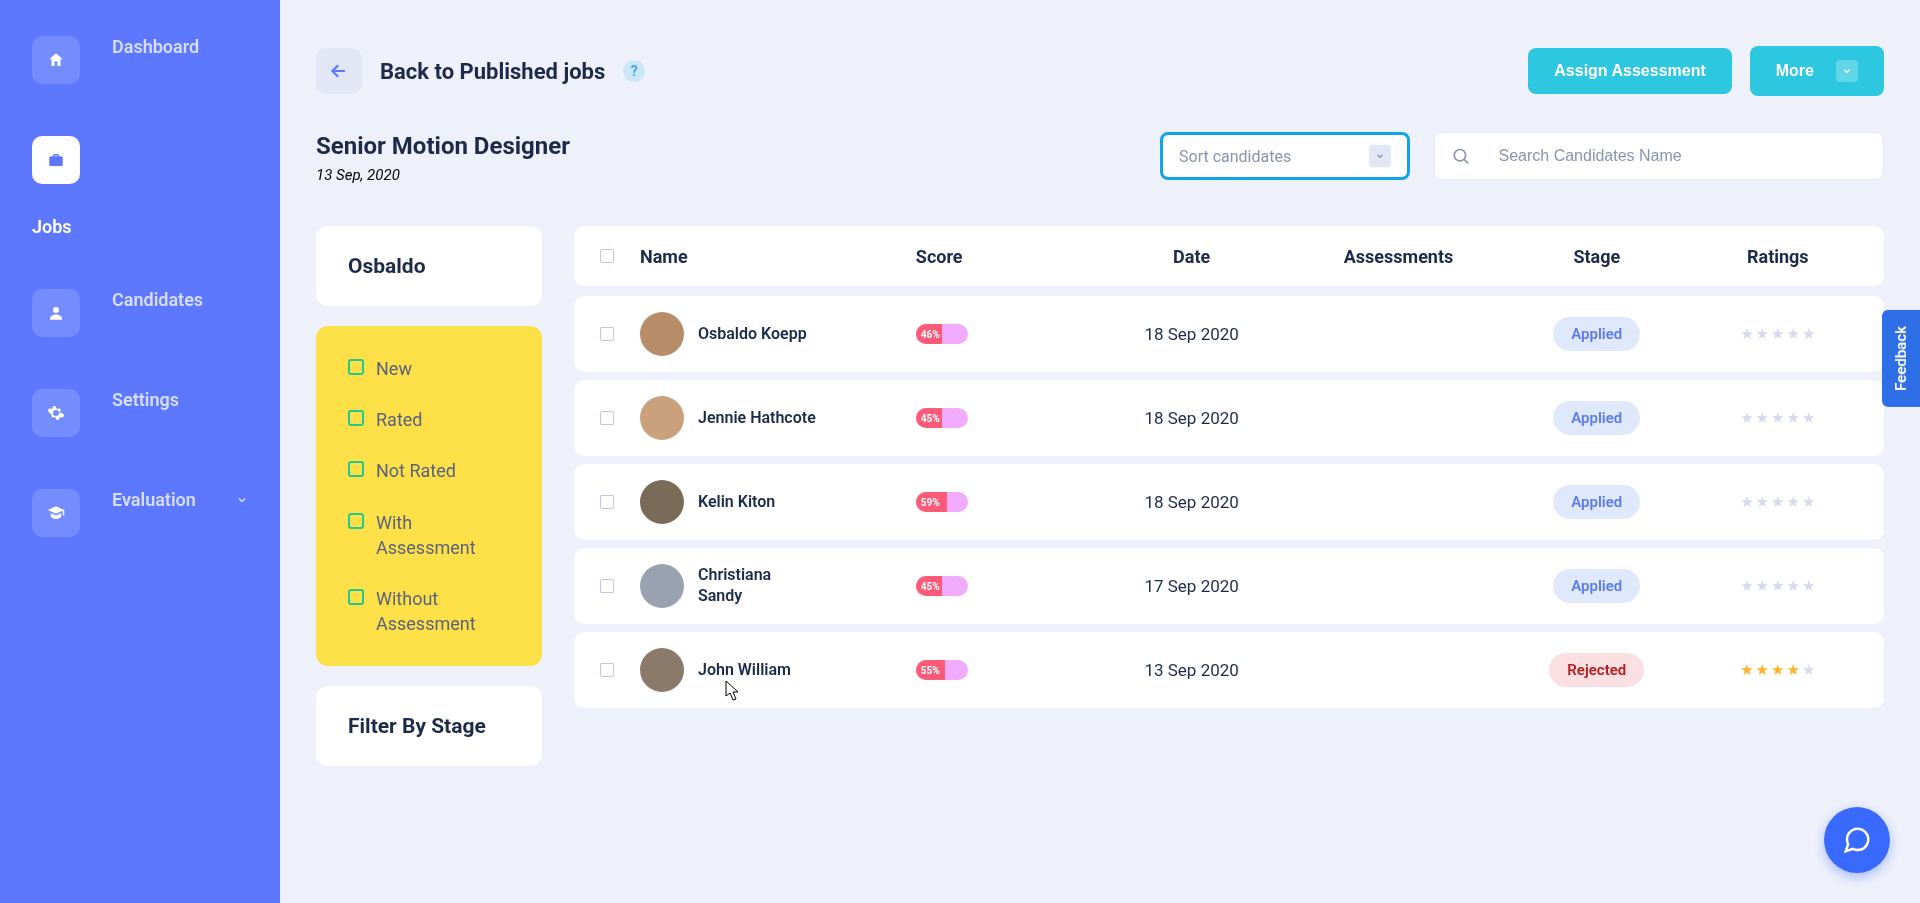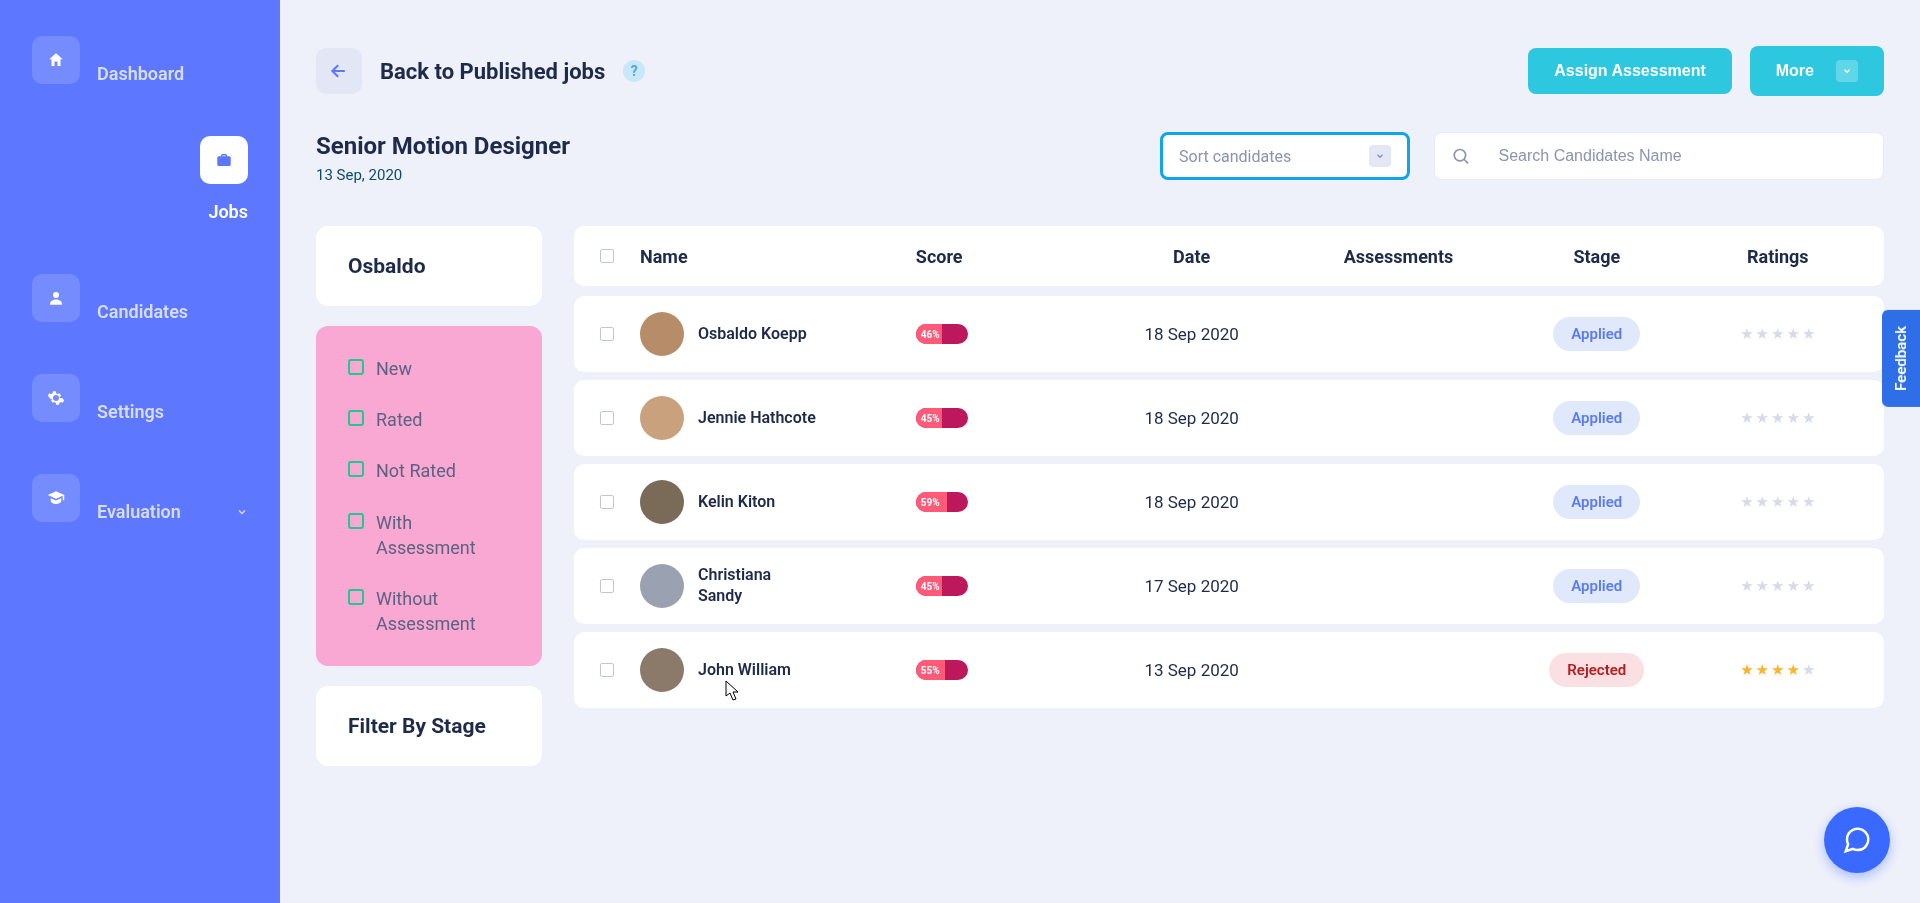--- a/index.html
+++ b/index.html
@@ -31,22 +31,22 @@
       width: 44px;
       height: 44px;
       position: relative;
     }
     .logo-text {
       font-size: 30px;
       font-weight: 500;
     }
     .nav-item {
       display: flex;
-      align-items: flex-end;
-      gap: 17px;
+      align-items: flex-start;
+      gap: 32px;
       padding: 14px 10px;
       border-radius: 8px;
       color: #d6ddff;
       font-size: 18px;
       font-weight: 600;
       margin-bottom: 24px;
       cursor: pointer;
     }
     .nav-icon-box {
       width: 48px;
@@ -138,21 +138,22 @@
       margin-bottom: 42px;
     }
     .job-title {
       font-size: 24px;
       font-weight: 700;
       color: #1e2a4a;
       margin-bottom: 6px;
     }
     .job-date {
       font-size: 15px;
-      color: #0c4a6e;
+      color: #000000;
+      font-style: italic;
     }
     .sort-select {
       width: 250px;
       height: 48px;
       background: #fff;
       border-radius: 8px;
       border: 3px solid #0ea5e9;
       display: flex;
       align-items: center;
       padding: 0 16px;
@@ -205,21 +206,21 @@
       border-radius: 12px;
       padding: 28px 32px;
       margin-bottom: 20px;
     }
     .filter-title {
       font-size: 21px;
       font-weight: 700;
       color: #1e2a4a;
     }
     .filter-opts {
-      background: #f9a8d4;
+      background: #fde047;
       border-radius: 12px;
       padding: 30px 32px;
       margin-bottom: 20px;
     }
     .filter-opt {
       display: flex;
       align-items: flex-start;
       gap: 12px;
       margin-bottom: 26px;
       cursor: pointer;
@@ -302,21 +303,21 @@
       color: #1e2a4a;
       max-width: 120px;
       line-height: 1.3;
     }
     .score-pill {
       display: flex;
       align-items: center;
       width: 52px;
       height: 20px;
       border-radius: 10px;
-      background: #be185d;
+      background: #f0abfc;
       overflow: hidden;
       position: relative;
     }
     .score-fill {
       height: 100%;
       background: #ff5b79;
       display: flex;
       align-items: center;
       padding-left: 5px;
       color: #fff;

